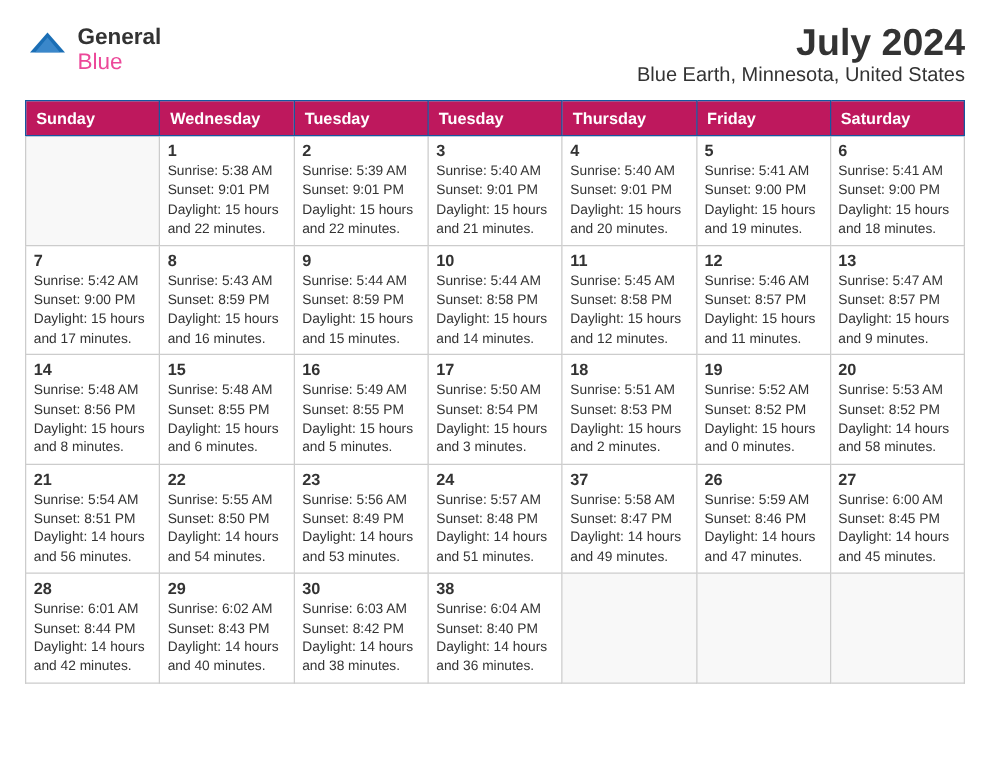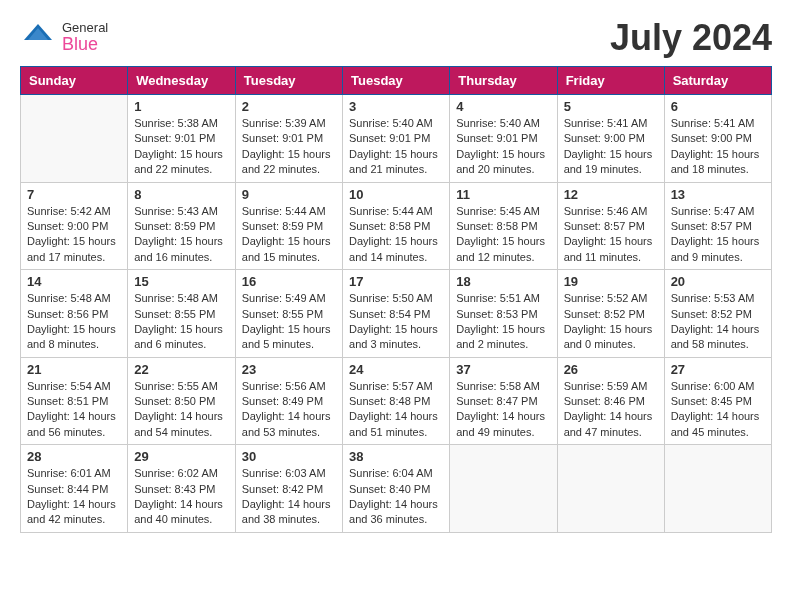--- a/index.html
+++ b/index.html
@@ -20,38 +20,38 @@
       display: flex;
       align-items: center;
       gap: 6px;
     }
     .logo-text {
       display: flex;
       flex-direction: column;
       line-height: 1.1;
     }
     .logo-general {
-      font-size: 13px;
-      font-weight: normal;
+      font-size: 18px;
+      font-weight: bold;
       color: #333;
     }
     .logo-blue {
       font-size: 18px;
       font-weight: normal;
       color: #ec4899;
     }
     .logo-icon {
       width: 36px;
       height: 36px;
     }
     .title-area {
       text-align: right;
     }
     .month-title {
-      font-size: 36px;
+      font-size: 30px;
       font-weight: bold;
       color: #333;
       line-height: 1;
     }
     .location-title {
       font-size: 16px;
       color: #333;
       margin-top: 2px;
     }
     .calendar {
@@ -102,20 +102,21 @@
       <polygon points="18,4 32,20 4,20" fill="#1a6eb5"></polygon>
       <polygon points="18,8 28,20 8,20" fill="#5aa0e0" opacity="0.5"></polygon>
     </svg>
     <div class="logo-text">
       <span class="logo-general">General</span>
       <span class="logo-blue">Blue</span>
     </div>
   </div>
   <div class="title-area">
     <div class="month-title">July 2024</div>
+    <div class="location-title">Blue Earth, Minnesota, United States</div>
   </div>
 </div>
 
 <table class="calendar">
   <thead>
     <tr>
     <th>Sunday</th>
         <th>Wednesday</th>
         <th>Tuesday</th>
         <th>Tuesday</th>

